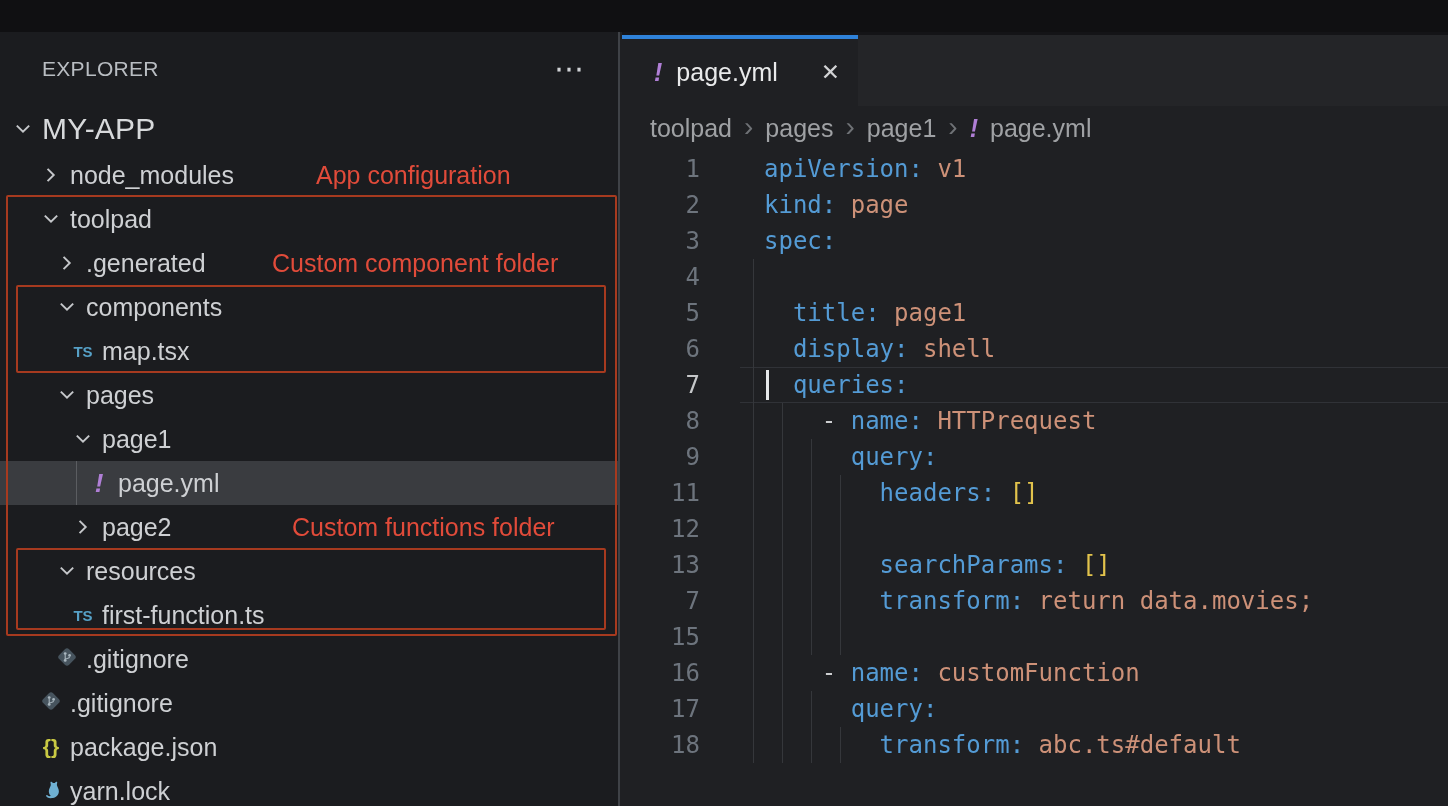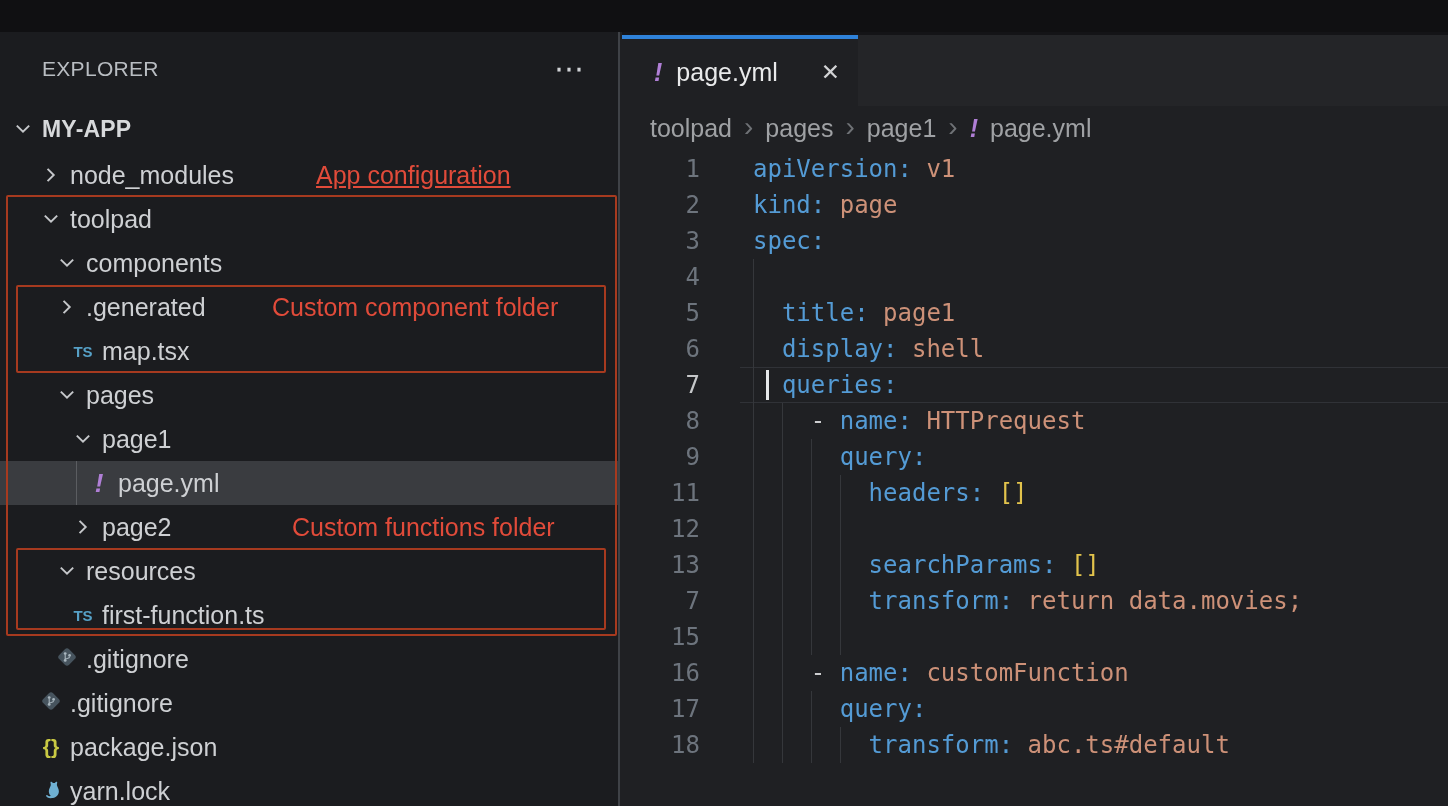--- a/index.html
+++ b/index.html
@@ -10,21 +10,21 @@
   
   .sidebar { position:absolute; left:0; top:0; width:620px; height:806px;
              background:var(--sidebar_bg); border-right:2px solid #3f4247; overflow:hidden; }
   .sb-head { position:absolute; left:0; top:0; width:100%; height:74px; display:flex;
              align-items:center; padding:0 34px 0 42px; }
   .sb-title { font-size:21px; color:#b9bdc2; letter-spacing:.3px; }
   .sb-more { margin-left:auto; font-size:30px; color:#cfd1d4; line-height:10px; cursor:pointer; }
   .root-row { position:absolute; left:0; top:75px; width:100%; height:44px; display:flex;
               align-items:center; }
   .root-row .chev { width:26px; margin-left:10px; margin-right:6px; display:flex; justify-content:center; }
-  .root-label { font-size:23px; font-weight:bold; color:#d7d9db; letter-spacing:.2px; }
+  .root-label { font-size:30px; font-weight:normal; color:#d7d9db; letter-spacing:.2px; }
 
   .tree { position:absolute; left:0; top:121px; width:100%; }
   .tree-row { position:relative; height:44px; display:flex; align-items:center; width:100%; }
   .tree-row.selected { background:var(--selected_row); }
   .tr-icon { width:26px; margin-right:6px; display:flex; justify-content:center; align-items:center; flex:none; }
   .tr-label { font-size:25px; color:#ced0d3; white-space:nowrap; }
   .ts-badge { font-size:15px; font-weight:bold; color:var(--ts_blue); letter-spacing:0; }
   .yaml-glyph { font-size:26px; font-weight:bold; color:var(--yaml_purple); font-style:italic; }
   .json-glyph { font-size:21px; font-weight:bold; color:var(--json_yellow); }
   .tree-guide { position:absolute; left:76px; top:0; bottom:0; width:1px; background:#5b5d61; }
@@ -49,21 +49,21 @@
                  align-items:center; padding-left:28px; }
   .bc-item { font-size:25px; color:var(--breadcrumb_text); cursor:pointer; }
   .bc-sep { font-size:28px; color:#6f7276; margin:0 12px; position:relative; top:-2px; }
   .breadcrumbs .yaml-glyph { margin-right:12px; font-size:25px; }
 
   .code { position:absolute; left:0; top:119px; width:100%;
           font-family:"DejaVu Sans Mono", monospace; font-size:24px; }
   .cline { position:relative; height:36px; line-height:36px; white-space:pre; }
   .gut { position:absolute; left:0; top:0; width:78px; text-align:right; color:var(--gutter); }
   .cline.current .gut { color:#c6c8ca; }
-  .ltext { position:absolute; left:131px; top:0; }
+  .ltext { position:absolute; left:142px; top:0; }
   .cline.current::before { content:''; position:absolute; left:118px; right:0; top:0; bottom:0;
                            border-top:1px solid var(--linehl); border-bottom:1px solid var(--linehl); }
   .iguide { position:absolute; top:0; bottom:0; width:1px; background:var(--guide); }
   .cursor { position:absolute; left:144px; top:3px; width:3px; height:30px; background:#e6e8ea; z-index:3; }
 
   .tok-k  { color:var(--key_blue); }
   .tok-v  { color:var(--value_salmon); }
   .tok-b  { color:var(--bracket_yellow); }
   .tok-kw { color:var(--key_blue); }
   .tok-d  { color:#cdced0; }
@@ -88,46 +88,46 @@
       <span class="root-label">MY-APP</span>
     </div>
     <div class="tree">
         <div class="tree-row">
           <span class="tr-icon" style="margin-left: 38px;">
             <svg width="22" height="22" viewBox="0 0 16 16">
               <path d="M5.5 3.5 10 8l-4.5 4.5" stroke="#c5c7ca" stroke-width="1.4" fill="none"></path>
             </svg>
           </span>
           <span class="tr-label">node_modules</span>
-          <span class="annot" style="left: 316px; text-decoration: underline;">App configuration</span>
+          <span class="annot" style="left: 316px;">App configuration</span>
         </div>
         <div class="tree-row">
           <span class="tr-icon" style="margin-left: 38px;">
             <svg width="22" height="22" viewBox="0 0 16 16">
               <path d="M3.5 5.5 8 10l4.5-4.5" stroke="#c5c7ca" stroke-width="1.4" fill="none"></path>
             </svg>
           </span>
           <span class="tr-label">toolpad</span>
-        </div>
-        <div class="tree-row">
-          <span class="tr-icon" style="margin-left: 54px;">
-            <svg width="22" height="22" viewBox="0 0 16 16">
-              <path d="M3.5 5.5 8 10l4.5-4.5" stroke="#c5c7ca" stroke-width="1.4" fill="none"></path>
-            </svg>
-          </span>
-          <span class="tr-label">components</span>
         </div>
         <div class="tree-row">
           <span class="tr-icon" style="margin-left: 54px;">
             <svg width="22" height="22" viewBox="0 0 16 16">
               <path d="M5.5 3.5 10 8l-4.5 4.5" stroke="#c5c7ca" stroke-width="1.4" fill="none"></path>
             </svg>
           </span>
           <span class="tr-label">.generated</span>
           <span class="annot" style="left: 272px;">Custom component folder</span>
+        </div>
+        <div class="tree-row">
+          <span class="tr-icon" style="margin-left: 54px;">
+            <svg width="22" height="22" viewBox="0 0 16 16">
+              <path d="M3.5 5.5 8 10l4.5-4.5" stroke="#c5c7ca" stroke-width="1.4" fill="none"></path>
+            </svg>
+          </span>
+          <span class="tr-label">components</span>
         </div>
         <div class="tree-row">
           <span class="tr-icon" style="margin-left: 70px;">
             <span class="ts-badge">TS</span>
           </span>
           <span class="tr-label">map.tsx</span>
         </div>
         <div class="tree-row">
           <span class="tr-icon" style="margin-left: 54px;">
             <svg width="22" height="22" viewBox="0 0 16 16">

